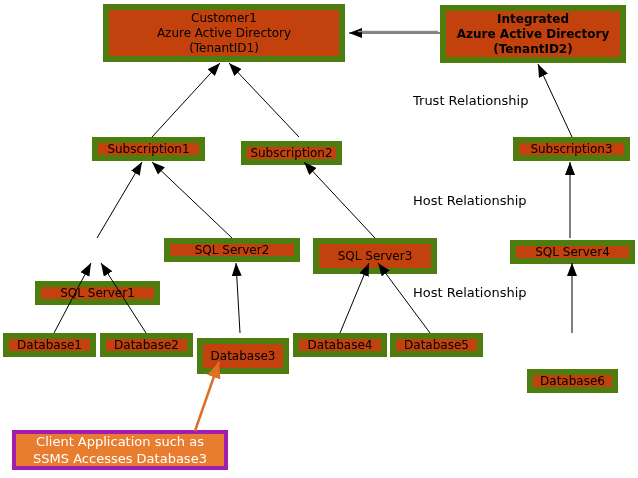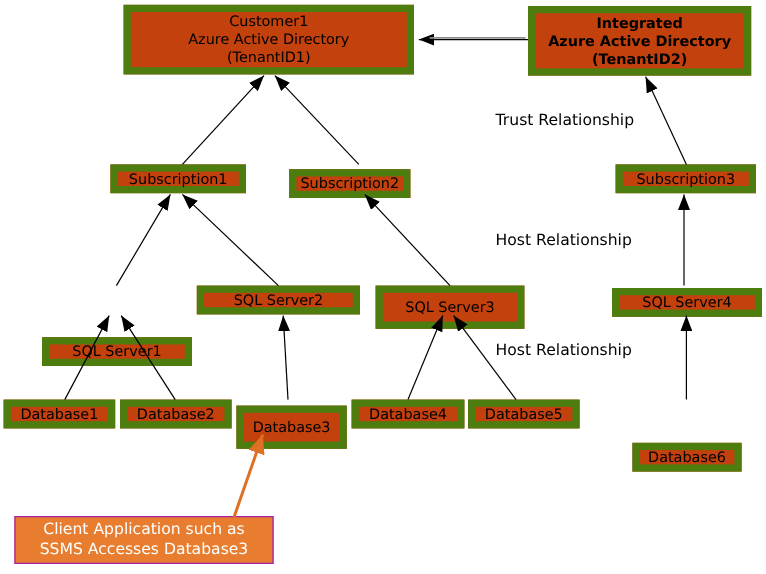--- a/index.html
+++ b/index.html
@@ -37,21 +37,21 @@
     position: absolute;
     font-size: 13px;
     color: #000000;
     z-index: 2;
     white-space: nowrap;
   }
   .callout {
     position: absolute;
     box-sizing: border-box;
     background: #e87d30;
-    border: 1px solid #a21caf;
+    border: 4px solid #a21caf;
     color: #ffffff;
     display: flex;
     align-items: center;
     justify-content: center;
     text-align: center;
     font-size: 13px;
     line-height: 17px;
     white-space: pre-line;
     z-index: 2;
   }

